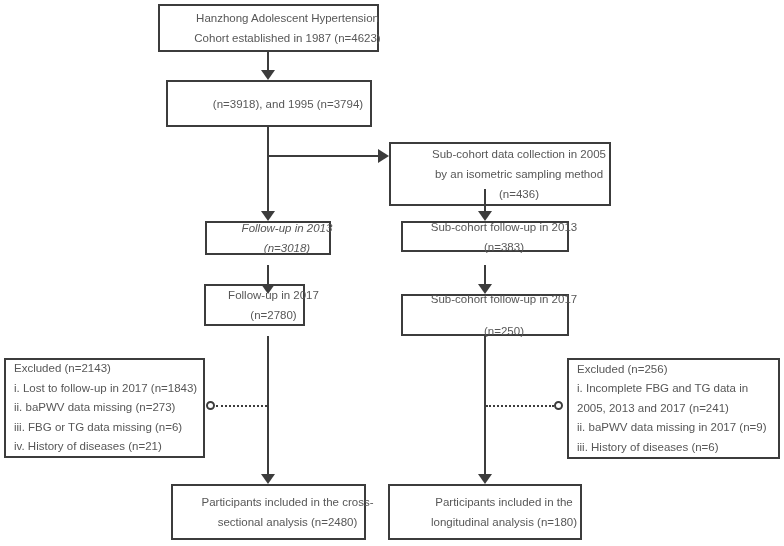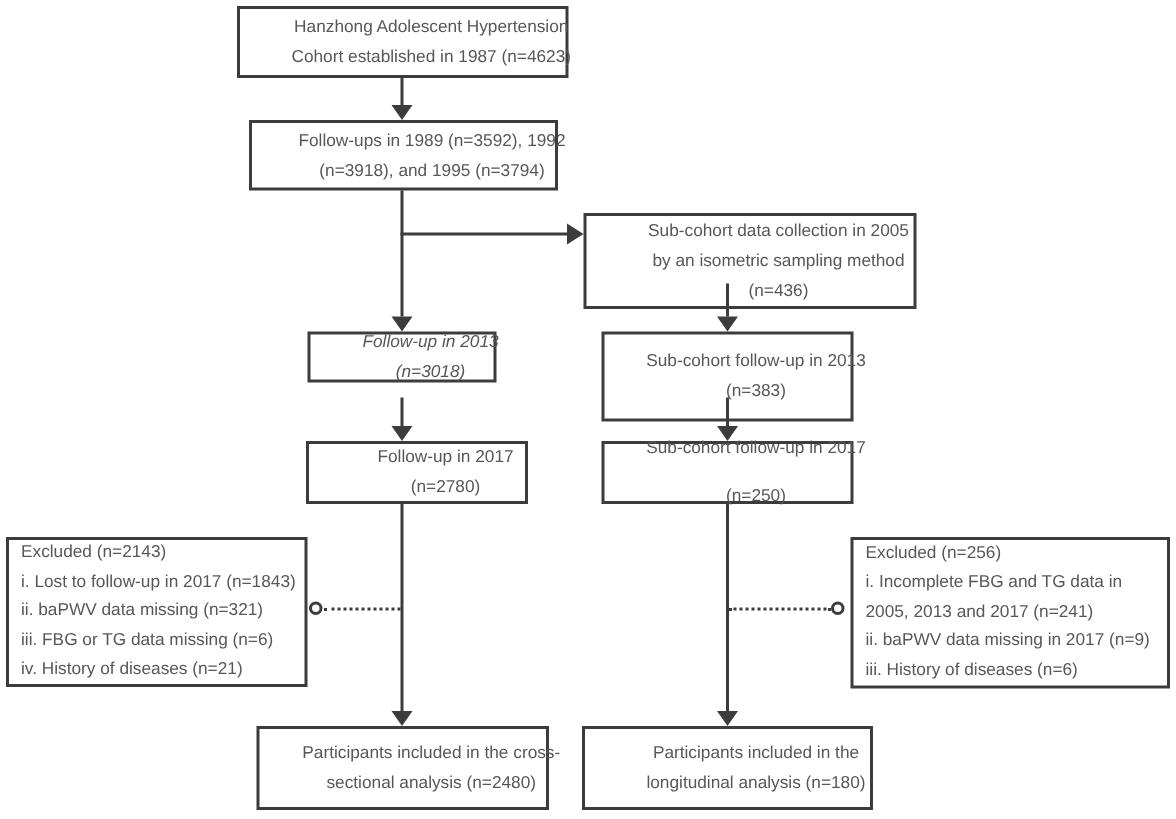--- a/index.html
+++ b/index.html
@@ -60,54 +60,53 @@
 <body>
 
 <div id="canvas">
 
   <div class="box" style="left:158px; top:4px; width:221px; height:48px;">
     <div class="ln">Hanzhong Adolescent Hypertension</div>
     <div class="ln">Cohort established in 1987 (n=4623)</div>
   </div>
 
   <div class="box" style="left:166px; top:80px; width:206px; height:47px;">
-    <div class="ln">Follow-ups in 1989 (n=3592), 1992</div>
     <div class="ln">(n=3918), and 1995 (n=3794)</div>
   </div>
 
   <div class="box" style="left:389px; top:125px; width:222px; height:64px;margin-top:17px;">
     <div class="ln">Sub-cohort data collection in 2005</div>
     <div class="ln">by an isometric sampling method</div>
     <div class="ln">(n=436)</div>
   </div>
 
   <div class="box" style="left:205px; top:221px; width:126px; height:34px;font-style:italic;">
     <div class="ln">Follow-up in 2013</div>
     <div class="ln">(n=3018)</div>
   </div>
 
-  <div class="box" style="left:401px; top:221px; width:168px; height:60px;">
+  <div class="box" style="left:401px; top:221px; width:168px; height:31px;">
     <div class="ln">Sub-cohort follow-up in 2013</div>
     <div class="ln">(n=383)</div>
   </div>
 
-  <div class="box" style="left:204px; top:294px; width:148px; height:42px;">
+  <div class="box" style="left:204px; top:284px; width:101px; height:42px;">
     <div class="ln">Follow-up in 2017</div>
     <div class="ln">(n=2780)</div>
   </div>
 
   <div class="box" style="left:401px; top:294px; width:168px; height:42px;gap:12px;">
     <div class="ln">Sub-cohort follow-up in 2017</div>
     <div class="ln">(n=250)</div>
   </div>
 
   <div class="box left-align" style="left:4px; top:358px; width:201px; height:100px;">
     <div class="ln">Excluded (n=2143)</div>
     <div class="ln">i. Lost to follow-up in 2017 (n=1843)</div>
-    <div class="ln">ii. baPWV data missing (n=321)</div>
+    <div class="ln">ii. baPWV data missing (n=273)</div>
     <div class="ln">iii. FBG or TG data missing (n=6)</div>
     <div class="ln">iv. History of diseases (n=21)</div>
   </div>
 
   <div class="box left-align" style="left:567px; top:358px; width:213px; height:101px;">
     <div class="ln">Excluded (n=256)</div>
     <div class="ln">i. Incomplete FBG and TG data in</div>
     <div class="ln">2005, 2013 and 2017 (n=241)</div>
     <div class="ln">ii. baPWV data missing in 2017 (n=9)</div>
     <div class="ln">iii. History of diseases (n=6)</div>

